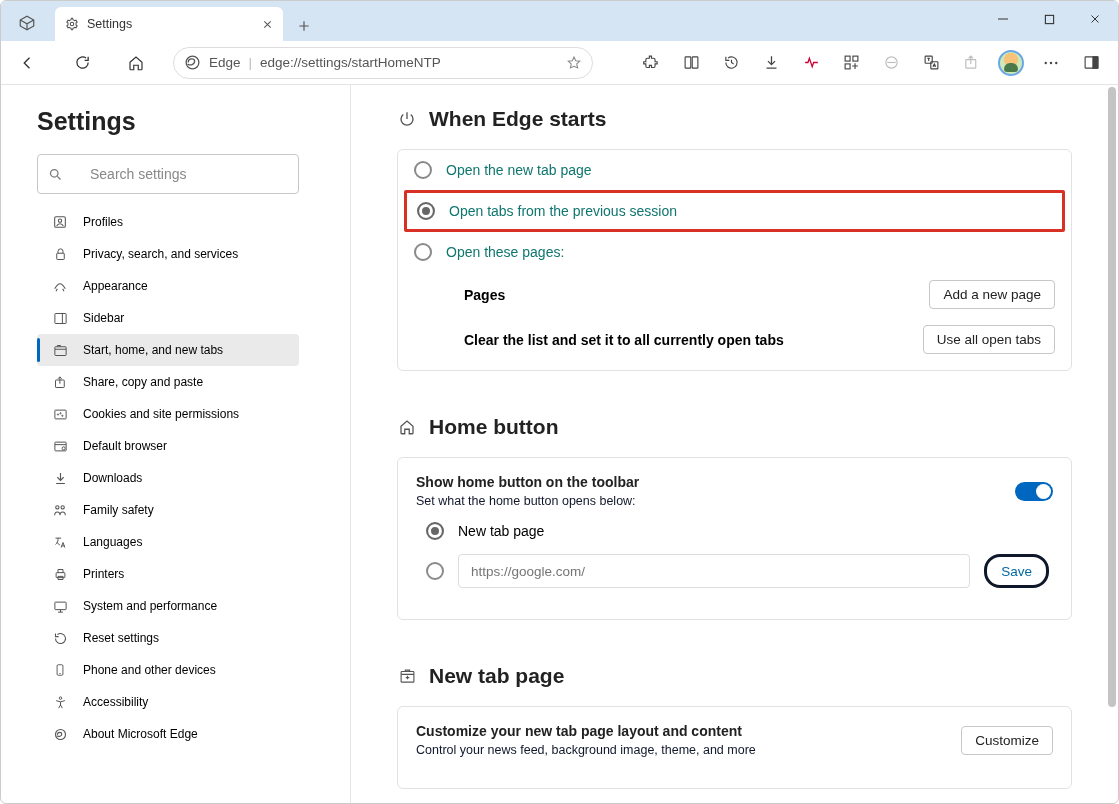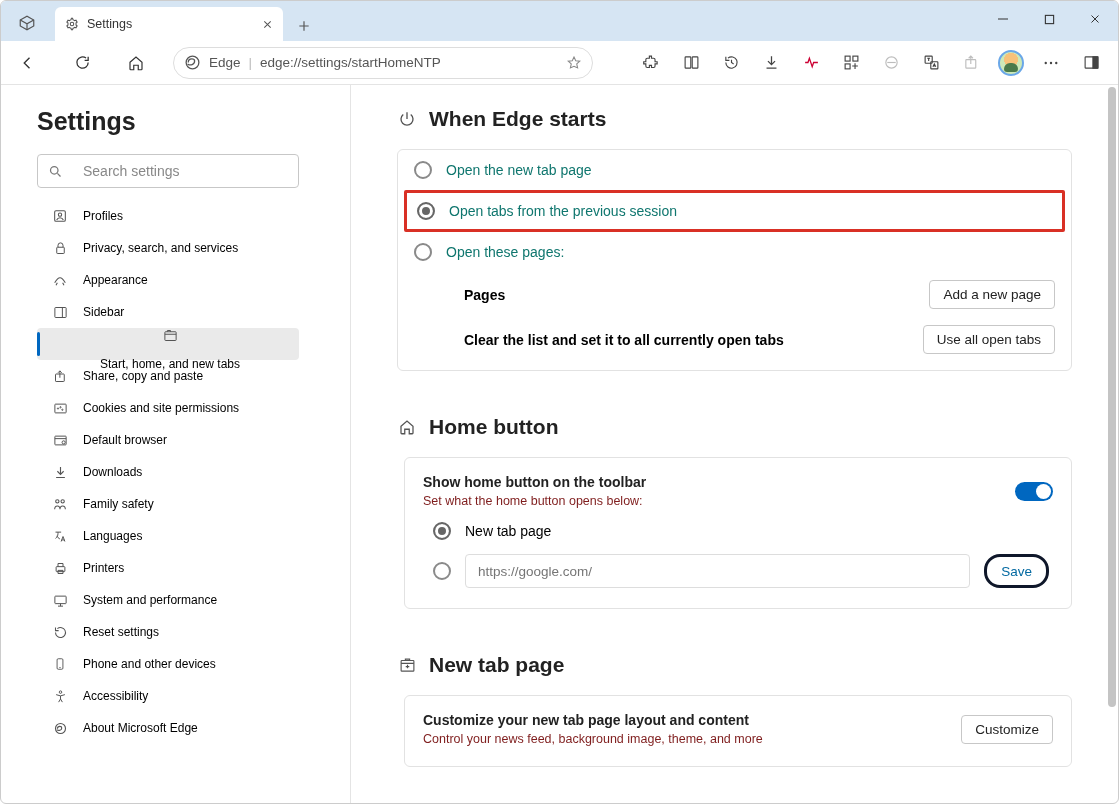--- a/index.html
+++ b/index.html
@@ -19,42 +19,42 @@
   .addressbar .edge-lbl { color:#555; font-size:13.5px; }
   .addressbar .sep { color:#bbb; }
   .addressbar .star { margin-left:auto; color:#888;}
   .toolbar-right { margin-left:auto; display:flex; align-items:center; gap:6px;}
   .avatar { width:26px; height:26px; border-radius:50%; background: radial-gradient(circle at 50% 35%, #f7c27a 0 38%, transparent 39%), #cde9b8; border:2px solid #6aa7e8; position:relative;}
   .avatar::after{content:"";position:absolute;left:4px;right:4px;bottom:2px;height:9px;background:#4a7a4a;border-radius:8px 8px 4px 4px;}
   
   .page { display:flex; height: calc(804px - 40px - 44px); }
   .sidebar { width:350px; border-right:1px solid #e4e4e4; padding:22px 18px 0 36px; overflow:hidden;}
   .sidebar h1 { font-size:25px; font-weight:600; color:#222; margin-bottom:18px;}
-  .search { height:34px; border:1px solid #c7c7c7; border-radius:4px; display:flex; align-items:center; padding:0 10px; gap:20px; color:#888; font-size:14px; width:262px; margin-bottom:12px;}
+  .search { height:40px; border:1px solid #c7c7c7; border-radius:4px; display:flex; align-items:center; padding:0 10px; gap:27px; color:#888; font-size:14px; width:262px; margin-bottom:12px;}
   .side-item { height:32px; display:flex; align-items:center; gap:14px; padding:0 10px 0 14px; font-size:12px; color:#000000; border-radius:4px; width:262px; position:relative;}
   .side-item .ic { width:18px; height:18px; display:flex; align-items:center; justify-content:center; color:#555;}
-  .side-item.active { background:#eaeaea;flex-direction:column; }
+  .side-item.active { background:#eaeaea; }
   .side-item.active::before { content:""; position:absolute; left:0px; top:4px; bottom:4px; width:3px; background:#0067c0; border-radius:2px;}
   .content { flex:1; padding:22px 46px 0 46px; overflow:auto; position:relative;}
   .content::-webkit-scrollbar{width:10px}
   .section-head { display:flex; align-items:center; gap:12px; margin-bottom:18px;}
   .section-head .ic { width:20px;height:20px; color:#555; display:flex; align-items:center; justify-content:center;}
   .section-head h2 { font-size:21px; font-weight:600; color:#222;}
   .card { border:1px solid #e2e2e2; border-radius:6px; background:#fff; }
   .radio-row { display:flex; align-items:center; gap:14px; padding:11px 16px; font-size:14px; color:#0f766e;}
   .radio { width:18px;height:18px;border:2px solid #8a8a8a;border-radius:50%; display:inline-block; flex-shrink:0;}
   .radio.sel { border-color:#666; box-shadow: inset 0 0 0 3px #fff, inset 0 0 0 10px #666;}
   .highlight-row { margin:0 6px; border:3px solid #d93025; border-radius:2px;}
   .pages-row { display:flex; align-items:center; justify-content:space-between; padding:8px 16px 8px 66px; font-size:14px;}
   .btn { border:1px solid #c7c7c7; background:#fff; padding:6px 13px; border-radius:4px; font-size:13.5px; color:#222;}
   .bold { font-weight:600; }
-  .home-card { padding:16px 18px 20px 18px;margin-left:7px; }
+  .home-card { padding:16px 18px 31px 18px; }
   .home-title-row { display:flex; align-items:center; justify-content:space-between;}
   .home-title { font-size:14px; font-weight:600; color:#222;}
-  .desc { font-size:12.5px; color:#7f1d1d; margin-top:4px;}
+  .desc { font-size:12.5px; color:#0f172a; margin-top:4px;}
   .toggle { width:38px;height:19px;background:#0067c0;border-radius:10px; position:relative;}
   .toggle::after{content:"";position:absolute;right:2px;top:2px;width:15px;height:15px;background:#fff;border-radius:50%;}
   .home-radio-row{ display:flex; align-items:center; gap:14px; padding:14px 4px 4px 10px; font-size:14px;}
   .url-row { display:flex; align-items:center; gap:14px; padding:10px 4px 0 10px;}
   .url-input { flex:1; height:34px; border:1px solid #ddd; border-radius:4px; padding:0 12px; font-size:13.5px; color:#aaa;}
   .save-btn { height:34px; border:3px solid #0f172a; color:#0369a1; padding:0 14px; border-radius:16px; font-size:13.5px; background:#fff;}
   .section-gap { height:44px; }
   .scroll-thumb{position:absolute;right:2px;top:86px;width:8px;height:620px;background:#c4c4c4;border-radius:4px;}
   svg{display:block}
 </style>

